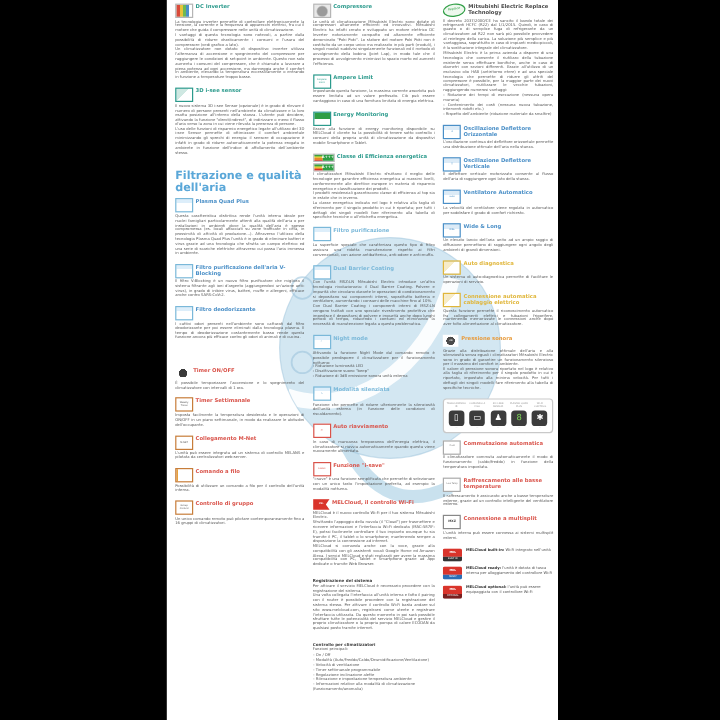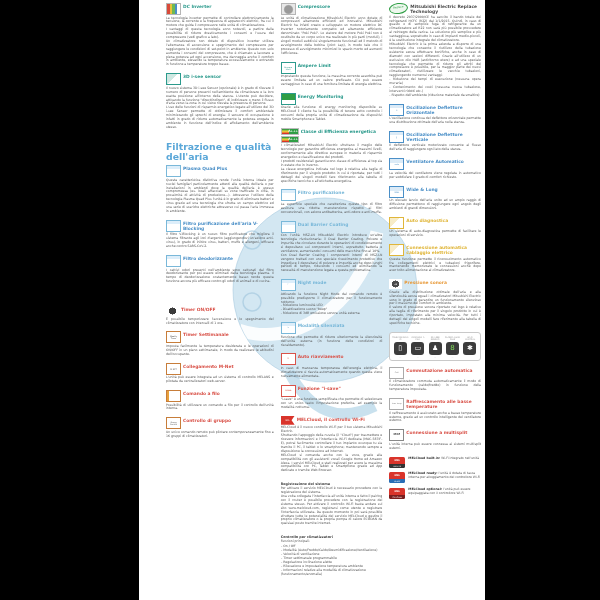--- a/index.html
+++ b/index.html
@@ -1,18 +1,18 @@
 <!DOCTYPE html>
 <html><head>
 <meta charset="utf-8">
 <style>
   html,body{margin:0;padding:0;background:#000;}
   #canvas{position:relative;width:600px;height:600px;background:#000;overflow:hidden;
           font-family:"DejaVu Sans",sans-serif;}
-  #paper{position:absolute;left:139px;top:0;width:326px;height:600px;background:#ffffff;overflow:hidden;padding-left:20px;}
+  #paper{position:absolute;left:139px;top:0;width:326px;height:600px;background:#ffffff;overflow:hidden;}
   #watermark{position:absolute;left:0;top:0;z-index:0;pointer-events:none;}
   #cols{position:relative;z-index:1;display:flex;gap:7px;padding:3px 4px 2px 7px;}
   .col{display:flex;flex-direction:column;}
   #col-left{width:108px;}
   #col-mid{width:102px;}
   #col-right{width:92px;}
 
   .section{margin-bottom:6px;}
   .sec-head{display:flex;align-items:flex-start;gap:2px;margin-bottom:1.5px;}
   .sec-title{font-weight:bold;font-size:4.4px;line-height:1.15;padding-top:1px;}

